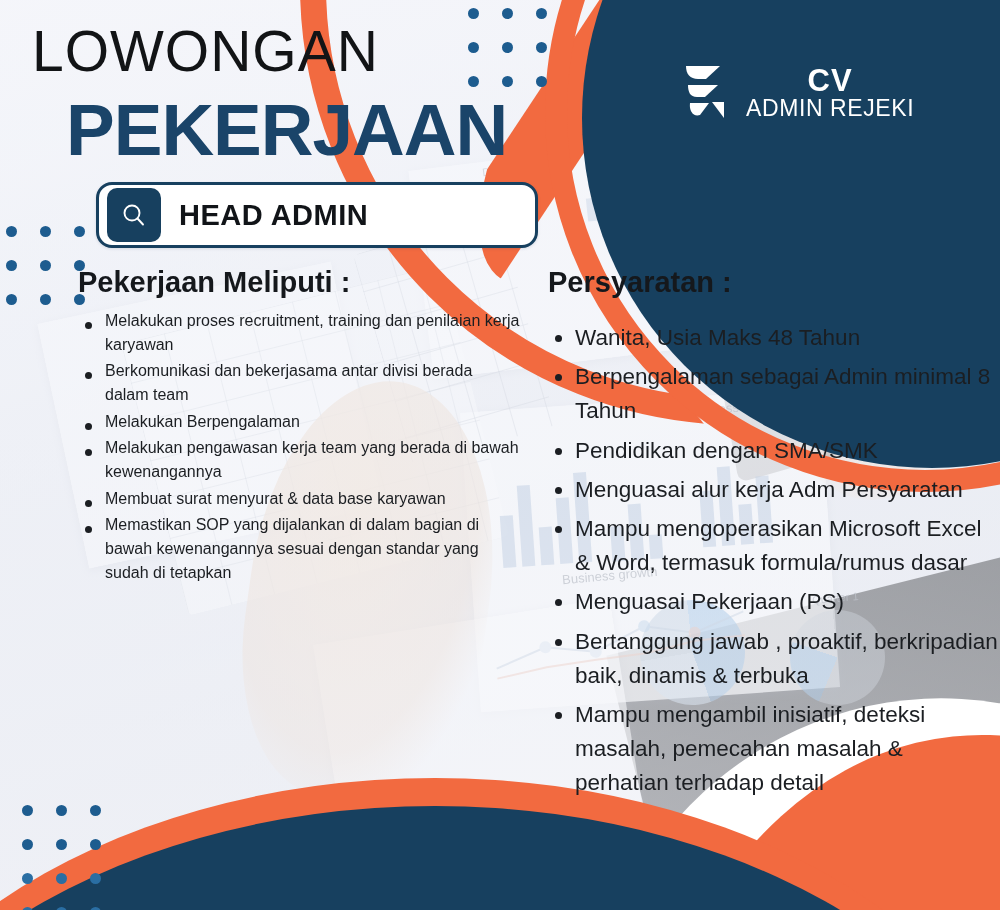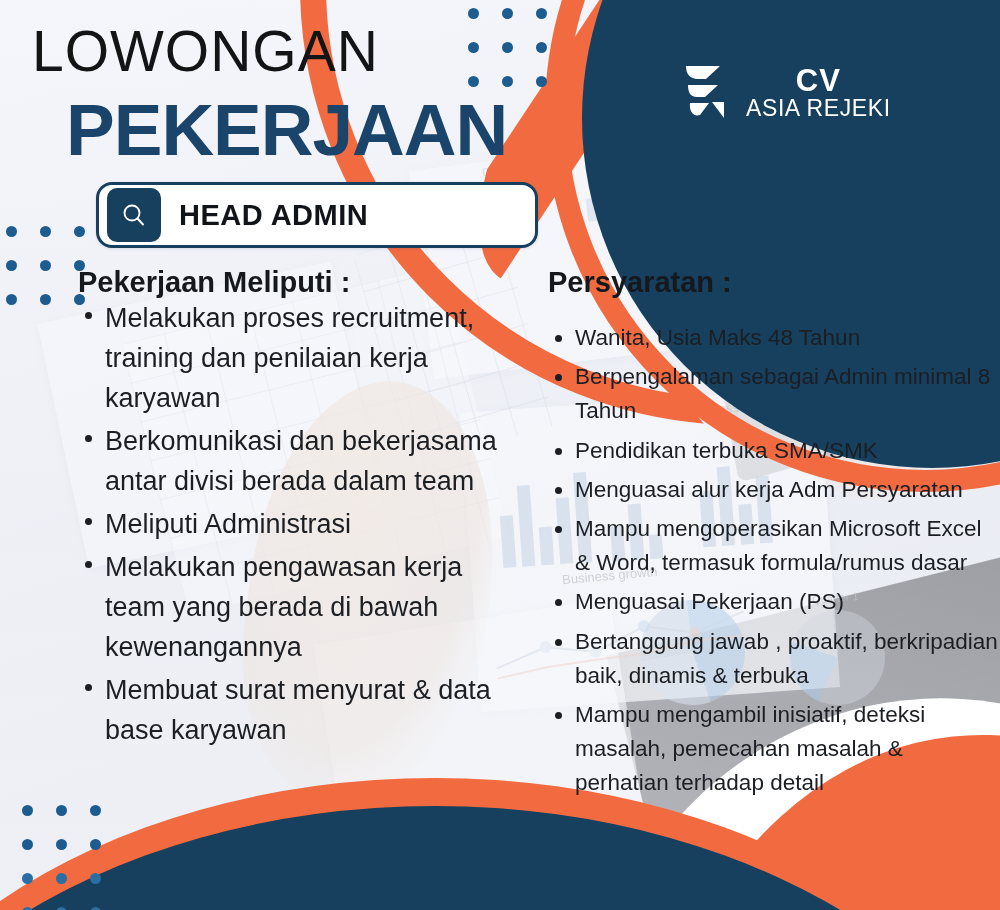--- a/index.html
+++ b/index.html
@@ -253,28 +253,29 @@
   .logo-text { color:#ffffff; line-height:1.02; }
   .logo-cv { font-size:31px; font-weight:700; letter-spacing:1px; text-align:center; }
   .logo-name { font-size:23px; font-weight:400; letter-spacing:.6px; }
 
   .col { position:absolute; }
   .col-left  { left:78px;  top:266px; width:442px; }
   .col-right { left:548px; top:266px; width:452px; }
 
   .col-head {
     font-size:29px; font-weight:700; color:#15181c;
+    margin-bottom:10px;
   }
   .col-right .col-head { margin-bottom:22px; }
 
   ul.bullets { list-style:none; }
   ul.bullets li {
     position:relative;
     padding-left:27px;
-    font-size:27px;
+    font-size:16px;
     line-height:1.48;
     color:#1b1e22;
     margin-bottom:3px;
   }
   .col-right ul.bullets li { font-size:22.5px; line-height:1.52; margin-bottom:5px; }
   ul.bullets li::before {
     content:"";
     position:absolute; left:7px; top:13px;
     width:7px; height:7px; border-radius:50%;
     background:#1b1e22;
@@ -414,41 +415,42 @@
 
     <div class="logo-wrap">
       <svg class="logo-mark" viewBox="0 0 52 62">
         <path d="M10 4 H44 L30 17 H22 C14 17 10 12 10 4 Z" fill="#ffffff"></path>
         <path d="M12 23 H42 L29 35 H21 C14 35 12 30 12 23 Z" fill="#ffffff"></path>
         <path d="M14 41 H33 L24 53 C17 55 13 49 14 41 Z" fill="#ffffff"></path>
         <path d="M36 40 L48 40 L48 56 Z" fill="#ffffff"></path>
       </svg>
       <div class="logo-text">
         <div class="logo-cv">CV</div>
-        <div class="logo-name">ASIA REJEKI</div>
+        <div class="logo-name">ADMIN REJEKI</div>
       </div>
     </div>
 
     <div class="col col-left">
       <div class="col-head">Pekerjaan Meliputi :</div>
       <ul class="bullets">
         <li>Melakukan proses recruitment, training dan penilaian kerja karyawan</li>
         <li>Berkomunikasi dan bekerjasama antar divisi berada dalam team</li>
-        <li>Meliputi Administrasi</li>
+        <li>Melakukan Berpengalaman</li>
         <li>Melakukan pengawasan kerja team yang berada di bawah kewenangannya</li>
         <li>Membuat surat menyurat &amp; data base karyawan</li>
+        <li>Memastikan SOP yang dijalankan di dalam bagian di bawah kewenangannya sesuai dengan standar yang sudah di tetapkan</li>
       </ul>
     </div>
 
     <div class="col col-right">
       <div class="col-head">Persyaratan :</div>
       <ul class="bullets">
         <li>Wanita, Usia Maks 48 Tahun</li>
         <li>Berpengalaman sebagai Admin minimal 8 Tahun</li>
-        <li>Pendidikan terbuka SMA/SMK</li>
+        <li>Pendidikan dengan SMA/SMK</li>
         <li>Menguasai alur kerja Adm Persyaratan</li>
         <li>Mampu mengoperasikan Microsoft Excel &amp; Word, termasuk formula/rumus dasar</li>
         <li>Menguasai Pekerjaan (PS)</li>
         <li>Bertanggung jawab , proaktif, berkripadian baik, dinamis &amp; terbuka</li>
         <li>Mampu mengambil inisiatif, deteksi masalah, pemecahan masalah &amp; perhatian terhadap detail</li>
       </ul>
     </div>
 
     <div class="footer">
       

